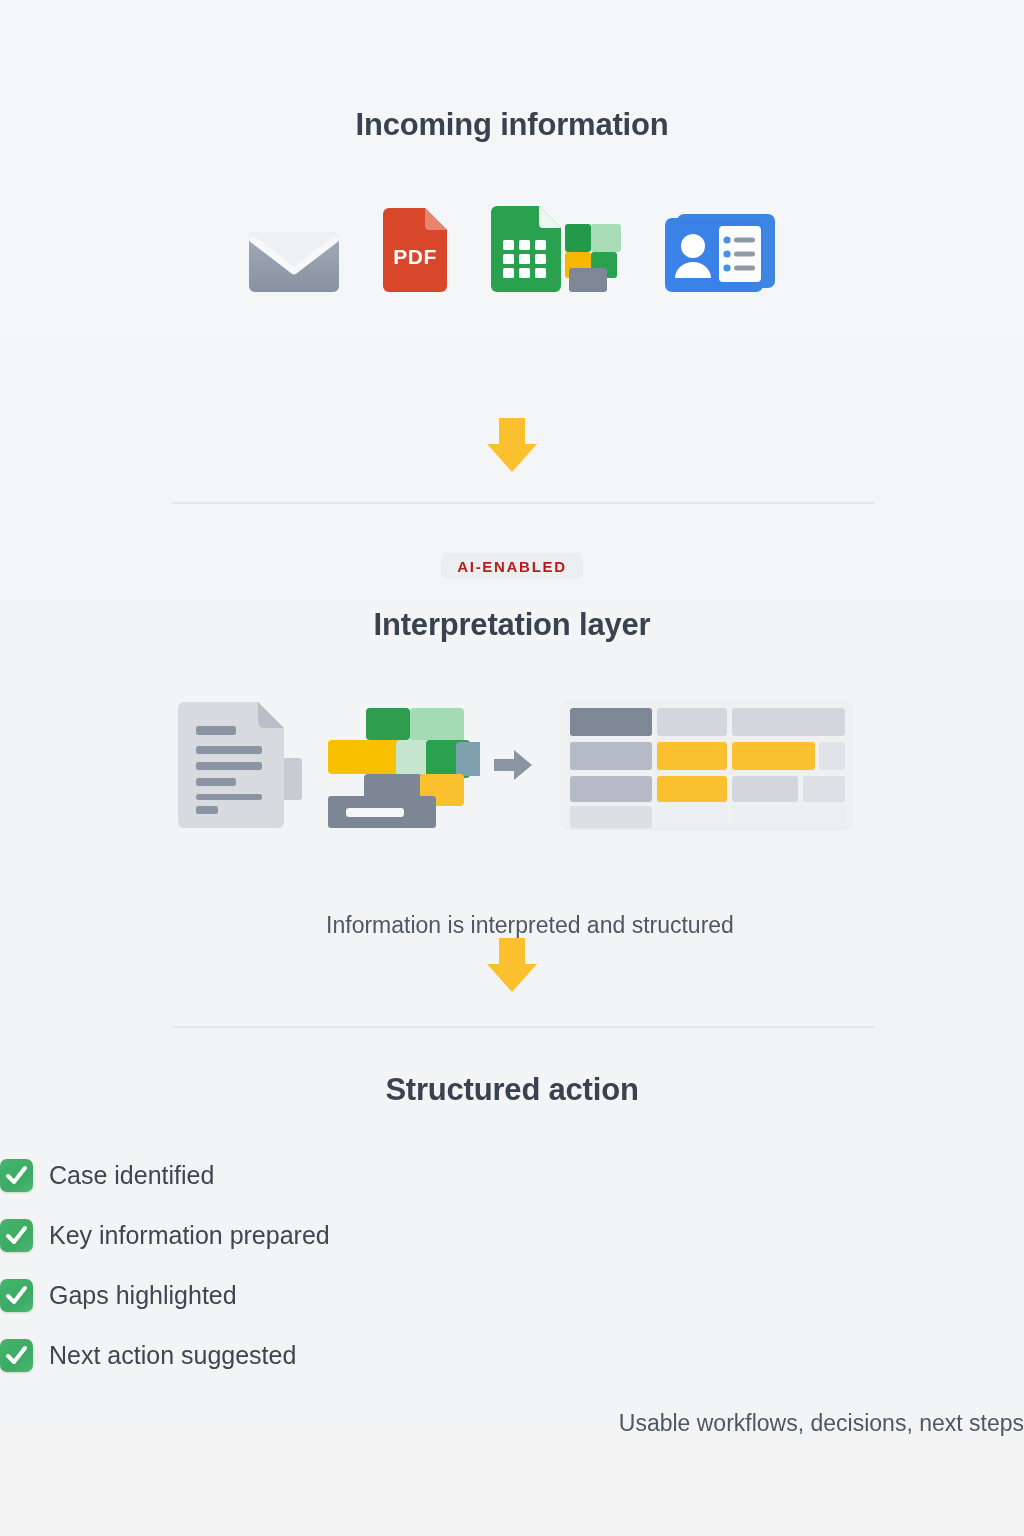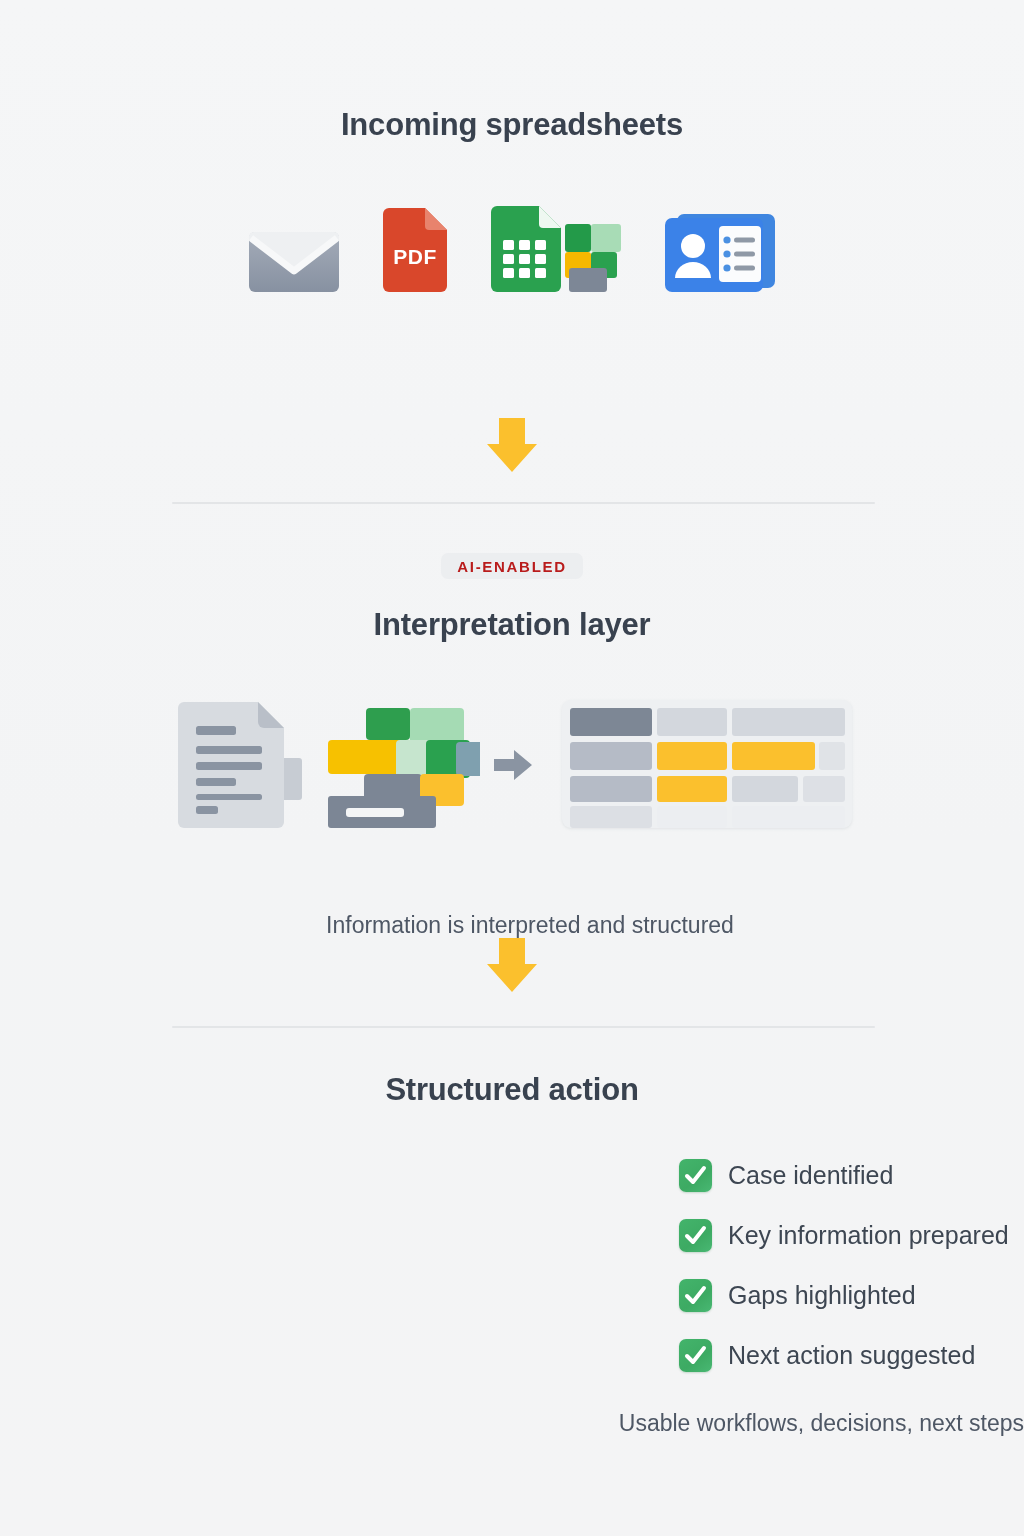--- a/index.html
+++ b/index.html
@@ -144,21 +144,21 @@
     border-radius: 3px;
   }
 
   
   .checklist {
     position: absolute;
     left: 0;
     width: 1009px;
     display: flex;
     flex-direction: column;
-    align-items: flex-end;
+    align-items: flex-start;
   }
   .check-row {
     display: flex;
     align-items: center;
     gap: 16px;
     width: 330px;
     height: 60px;
   }
   .check-box {
     width: 33px;
@@ -180,21 +180,21 @@
     line-height: 1;
     white-space: nowrap;
   }
 </style>
 </head>
 <body>
 
 <div class="page">
 
   <div class="section" style="top:108px;">
-    <h1 class="heading">Incoming spreadsheets</h1>
+    <h1 class="heading">Incoming information</h1>
   </div>
 
   <div class="icon-row" style="top:196px;">
 
     <div class="icon-slot">
       <svg width="98" height="72" viewBox="0 0 98 72">
         <defs>
           <linearGradient id="envG" x1="0" y1="0" x2="0" y2="1">
             <stop offset="0" stop-color="#a4acb9"></stop>
             <stop offset="1" stop-color="#8791a1"></stop>

